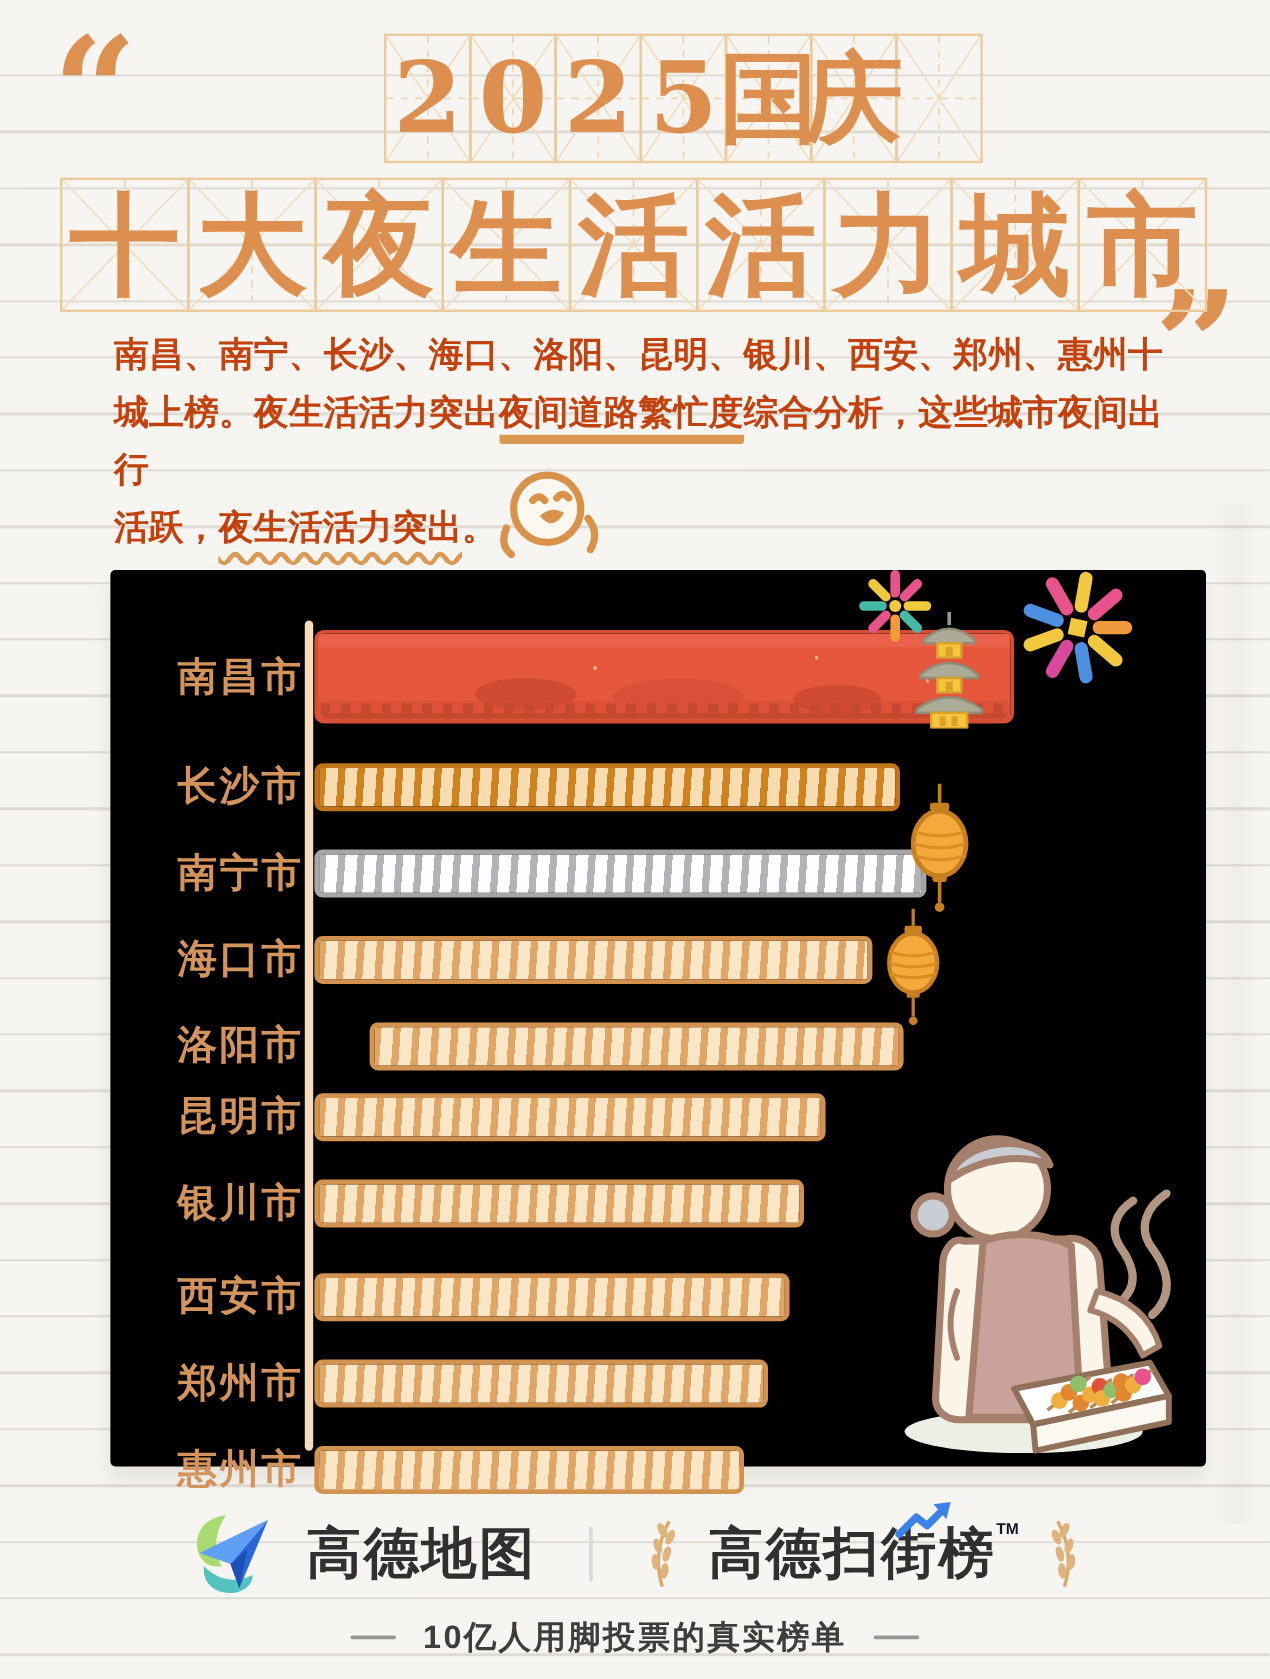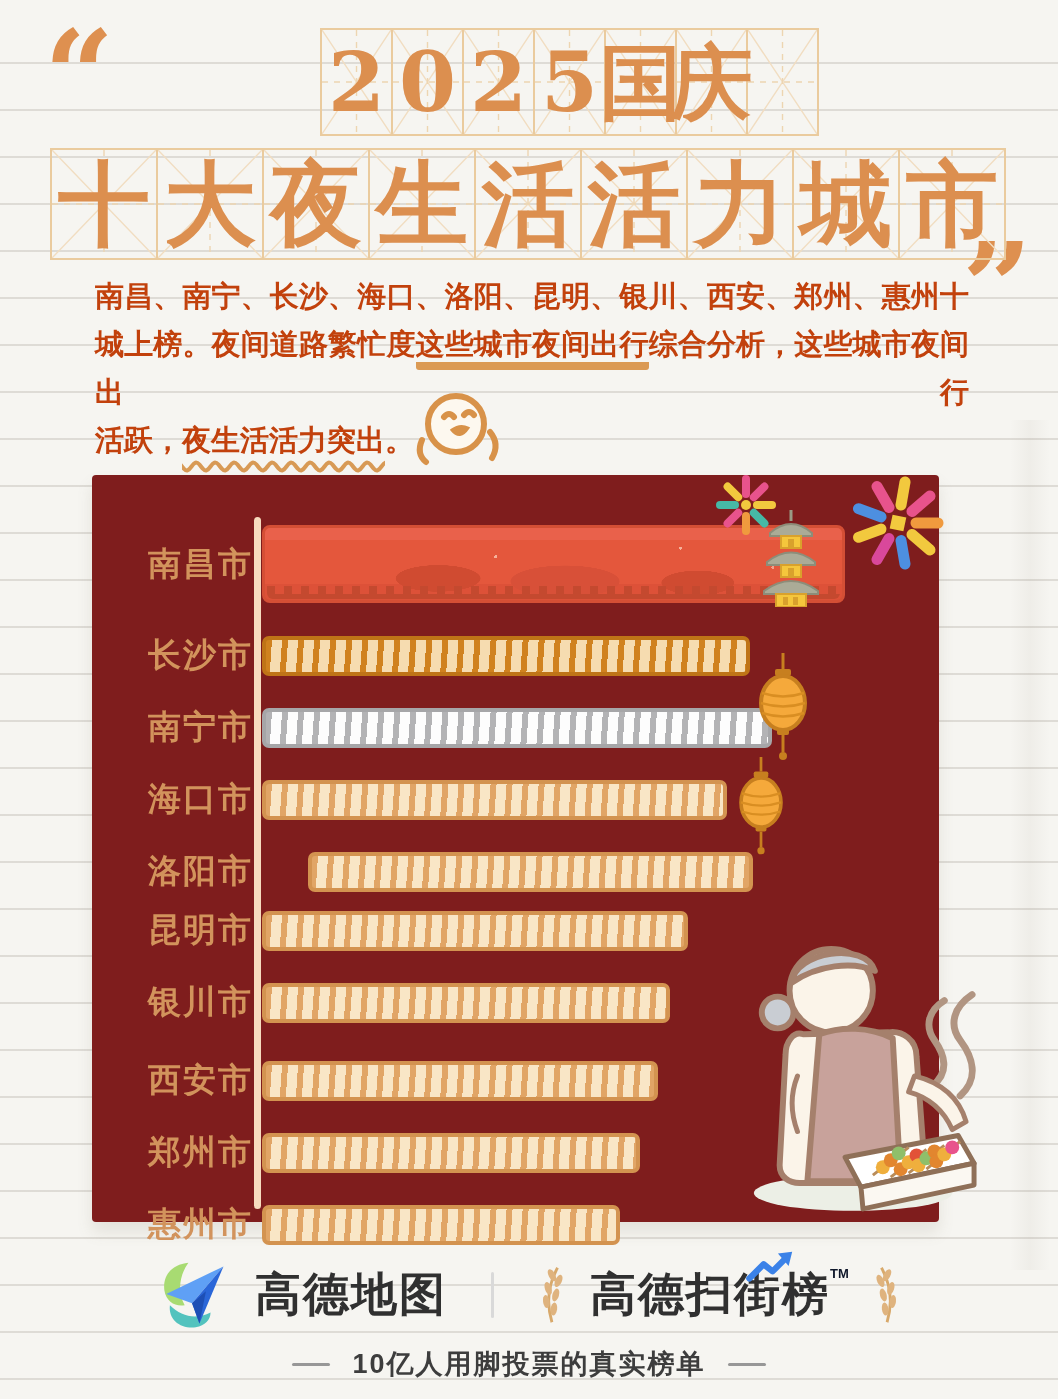--- a/index.html
+++ b/index.html
@@ -39,22 +39,22 @@
     color:#c2410c;font-weight:700;font-size:29px;line-height:48px;
     letter-spacing:0;}
   .intro-line{white-space:nowrap;}
   .intro-line.just{text-align:justify;text-align-last:justify;white-space:normal;}
   .u-solid{border-bottom:8px solid #DB9A54;padding-bottom:2px;border-radius:3px;}
   .u-wavy{text-decoration:underline;text-decoration-style:wavy;
     text-decoration-color:#D89A55;text-decoration-thickness:4px;text-underline-offset:11px;}
   .smiley{position:absolute;left:404px;top:384px;}
 
   
-  .card{position:absolute;left:92px;top:475px;width:847px;height:747px;
-    background:#7f1d1d;border-radius:4px;
+  .card{position:absolute;left:92px;top:475px;width:913px;height:747px;
+    background:#000000;border-radius:4px;
     box-shadow:0 10px 16px rgba(120,110,90,0.14);}
   .axis{position:absolute;left:162px;top:42px;height:692px;width:7px;
     background:#F7DBBE;border-radius:4px;}
   .chart{position:absolute;left:0;top:50px;width:100%;}
   .crow{display:flex;align-items:center;}
   .crow .clabel{width:166px;padding-left:56px;box-sizing:border-box;
     font-size:33px;font-weight:700;color:#D2935C;letter-spacing:2px;flex:none;}
   .cbar{margin-left:4px;flex:none;position:relative;box-sizing:border-box;}
   .bar-hatch{border:4px solid var(--bd);border-radius:7px;
     background:repeating-linear-gradient(94deg,var(--st) 0 6px,var(--fl) 6px 16px);}
@@ -207,21 +207,21 @@
       <svg viewBox="0 0 100 100" preserveAspectRatio="none">
         <path d="M0,0 L100,100 M100,0 L0,100" stroke="#F1DDC1" stroke-width="1.4" fill="none" vector-effect="non-scaling-stroke"></path>
         <path d="M50,0 L50,100 M0,50 L100,50" stroke="#EDD5B1" stroke-width="1.4" stroke-dasharray="6 6" fill="none" vector-effect="non-scaling-stroke"></path>
       </svg>
       <span class="ch">市</span>
     </div>
   </div>
 
 <div class="intro" id="intro">
     <div class="intro-line just"><span>南昌、南宁、长沙、海口、洛阳、昆明、银川、西安、郑州、惠州十</span></div>
-    <div class="intro-line just"><span>城上榜。夜间道路繁忙度</span><span class="u-solid">这些城市夜间出行</span><span>综合分析，这些城市夜间出行</span></div>
+    <div class="intro-line just"><span>城上榜。夜生活活力突出</span><span class="u-solid">夜间道路繁忙度</span><span>综合分析，这些城市夜间出行</span></div>
     <div class="intro-line"><span>活跃，</span><span class="u-wavy">夜生活活力突出</span><span>。</span></div>
   </div>
 
 <svg class="smiley" width="100" height="84" viewBox="0 0 100 84">
   <g fill="none" stroke="#D89249" stroke-width="6" stroke-linecap="round">
     <circle cx="52" cy="40" r="28" fill="#FDF8EF"></circle>
     <path d="M40,33 q5,-6 10,0"></path>
     <path d="M60,31 q5,-6 10,0"></path>
     <path d="M48,46 q8,10 16,-2 q-8,-4 -16,2 Z" fill="#D89249" stroke-width="3"></path>
     <path d="M18,56 q-6,14 4,22"></path>

